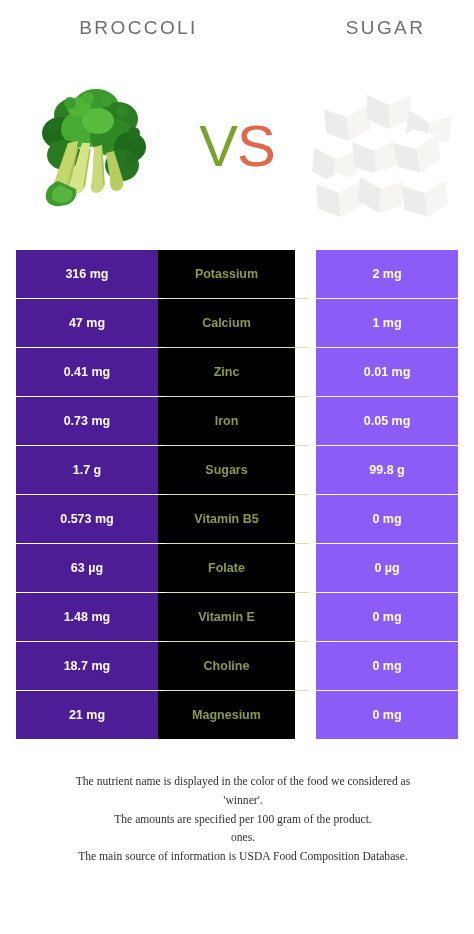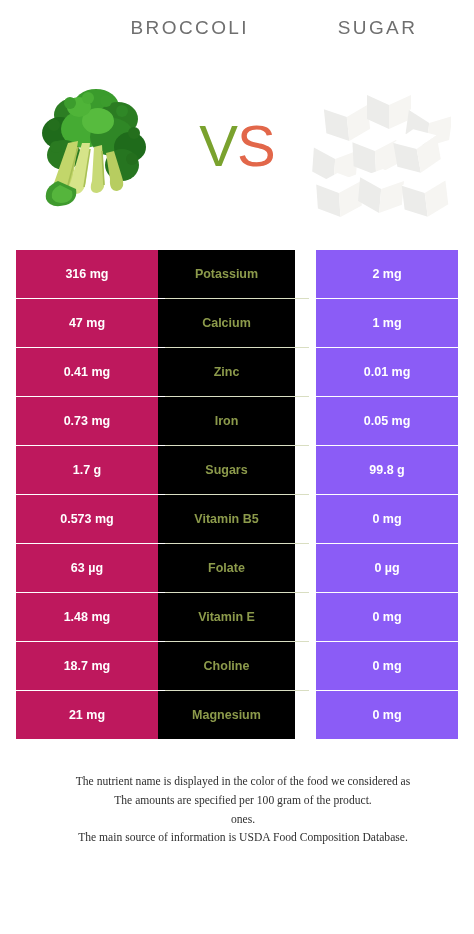--- a/index.html
+++ b/index.html
@@ -23,21 +23,21 @@
   }
   .header-title {
     flex: 0 0 50%;
     text-align: center;
     font-size: 19px;
     font-weight: 300;
     letter-spacing: 2.4px;
     color: #6f6f6f;
     text-transform: uppercase;
   }
-  .header-title.left  { padding-left: 12px; text-align: right; }
+  .header-title.left  { padding-left: 20px; }
   .header-title.right { padding-left: 10px; }
 
   
   .hero {
     height: 180px;
     display: flex;
     align-items: center;
     justify-content: space-between;
     padding: 0 18px;
     box-sizing: border-box;
@@ -89,21 +89,21 @@
   .cell {
     display: flex;
     align-items: center;
     justify-content: center;
     font-size: 12.5px;
     font-weight: bold;
     box-sizing: border-box;
   }
   .cell-left {
     width: 149px;
-    background: #be185d;
+    background: #4c1d95;
     color: #ffffff;
   }
   .cell-mid {
     width: 144px;
     background: #000000;
     color: #8c9a4b;
     font-weight: bold;
     font-size: 12.5px;
   }
   .cell-right {
@@ -263,16 +263,17 @@
   <div class="row">
     <div class="cell cell-left">21 mg</div>
     <div class="cell cell-mid">Magnesium</div>
     <div class="cell cell-right">0 mg</div>
   </div>
 
 </div>
 
 <div class="footer">
   <div>The nutrient name is displayed in the color of the food we considered as</div>
+  <div>'winner'.</div>
   <div>The amounts are specified per 100 gram of the product.</div>
   <div>ones.</div>
   <div>The main source of information is USDA Food Composition Database.</div>
 </div>
 
 </body></html>

